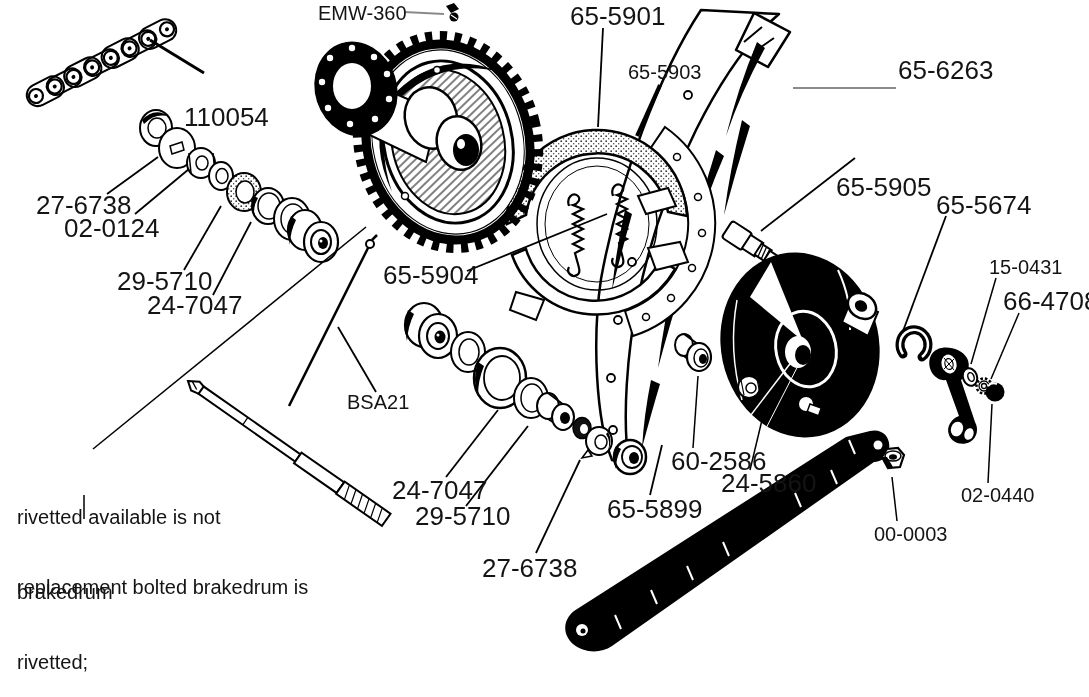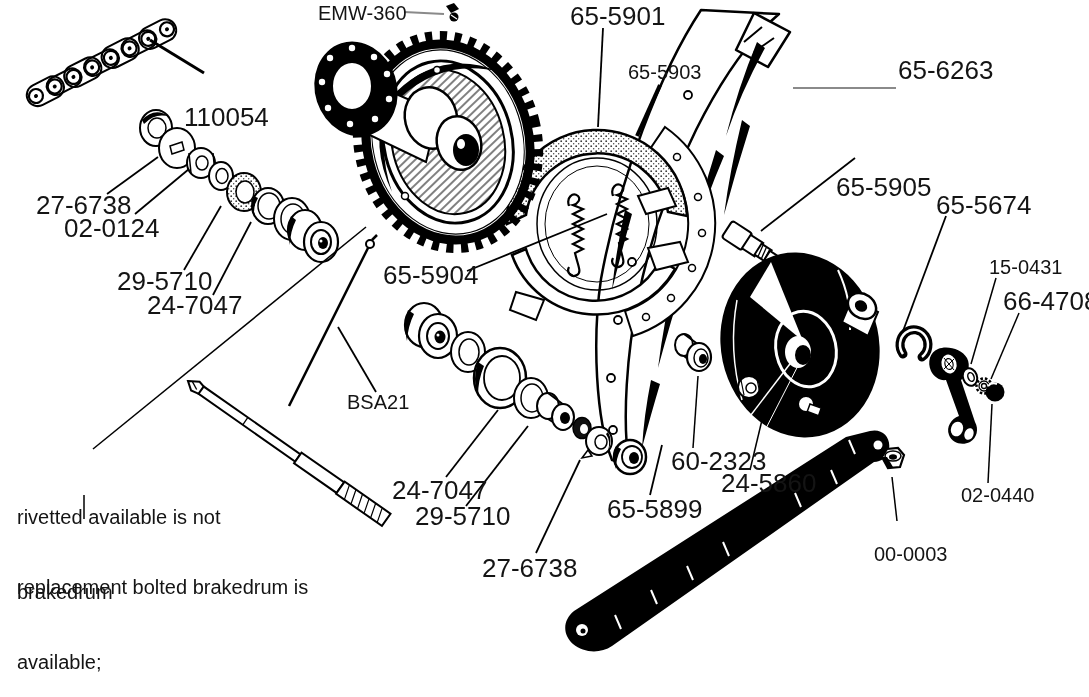--- a/index.html
+++ b/index.html
@@ -405,31 +405,31 @@
 <span class="lbl serif" style="left:36px;top:192px;">27-6738</span>
 <span class="lbl serif" style="left:64px;top:215px;">02-0124</span>
 <span class="lbl serif" style="left:117px;top:268px;">29-5710</span>
 <span class="lbl serif" style="left:147px;top:292px;">24-7047</span>
 <span class="lbl serif" style="left:383px;top:262px;">65-5904</span>
 <span class="lbl sans" style="left:347px;top:392px;">BSA21</span>
 <span class="lbl serif" style="left:392px;top:477px;">24-7047</span>
 <span class="lbl serif" style="left:415px;top:503px;">29-5710</span>
 <span class="lbl serif" style="left:482px;top:555px;">27-6738</span>
 <span class="lbl serif" style="left:607px;top:496px;">65-5899</span>
-<span class="lbl serif" style="left:671px;top:448px;">60-2323</span>
+<span class="lbl serif" style="left:671px;top:448px;">60-2586</span>
 <span class="lbl serif" style="left:721px;top:470px;">24-5860</span>
 <span class="lbl sans" style="left:961px;top:485px;">02-0440</span>
-<span class="lbl sans" style="left:874px;top:524px;margin-top:20px;">00-0003</span>
+<span class="lbl sans" style="left:874px;top:524px;">00-0003</span>
 
 <div class="notes" style="top:455px;">
   <div>rivetted available is not</div>
   <div>brakedrum</div>
 </div>
 <div class="notes" style="top:525px;">
   <div>replacement bolted brakedrum is</div>
-  <div>available;</div>
+  <div>rivetted;</div>
   
   
   
   
 </div>
 
 </div>
 
 </body></html>

